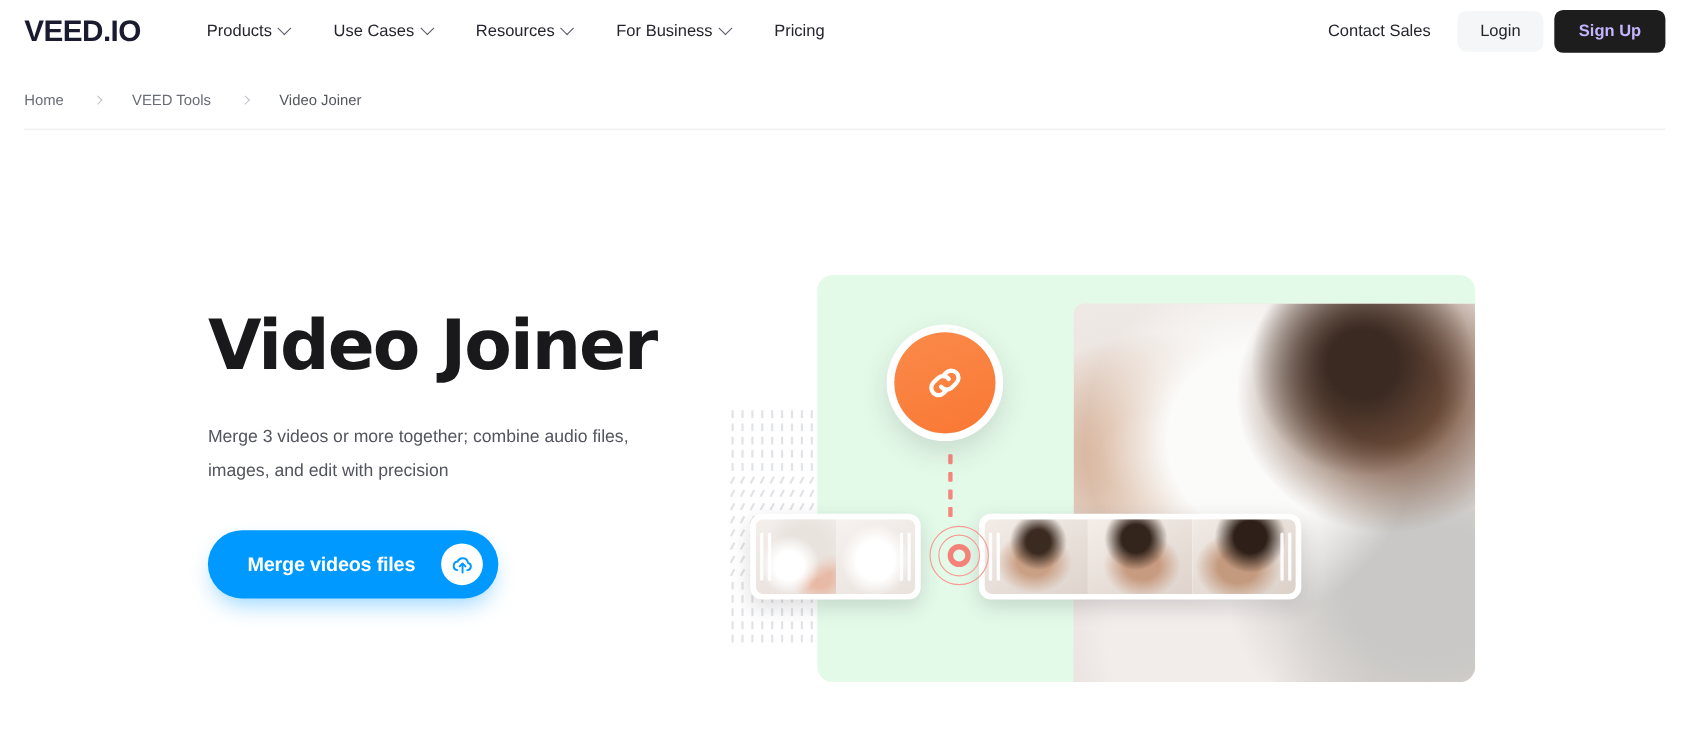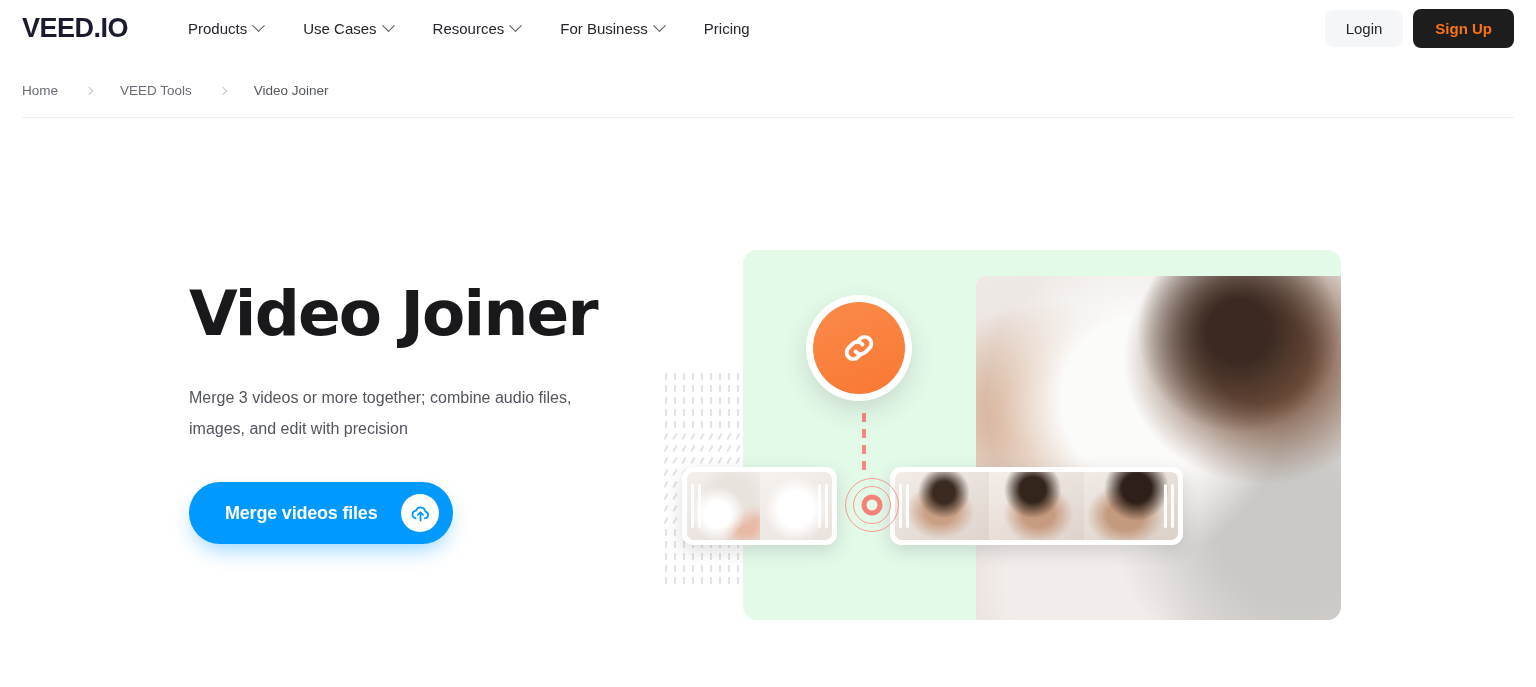--- a/index.html
+++ b/index.html
@@ -91,21 +91,21 @@
     border-radius: 8px;
     padding: 10px 21px;
     margin-left: 8px;
     cursor: pointer;
     white-space: nowrap;
   }
 
   .btn-signup {
     font-size: 15px;
     font-weight: bold;
-    color: #f97316;
+    color: #c4b5fd;
     background: #1d1d1d;
     border-radius: 8px;
     padding: 11px 22px;
     margin-left: 10px;
     cursor: pointer;
     white-space: nowrap;
   }
 
   
   .breadcrumb {
@@ -377,20 +377,21 @@
     <div class="nav-item">
       <span>For Business</span>
       <i class="chev"></i>
     </div>
     <div class="nav-item">
       <span>Pricing</span>
     </div>
   </nav>
 
   <div class="nav-right">
+    <div class="contact-sales">Contact Sales</div>
     <div class="btn-login">Login</div>
     <div class="btn-signup">Sign Up</div>
   </div>
 </div>
 
 <div class="breadcrumb">
   <span class="crumb">Home</span>
   <i class="crumb-sep"></i>
   <span class="crumb">VEED Tools</span>
   <i class="crumb-sep"></i>

